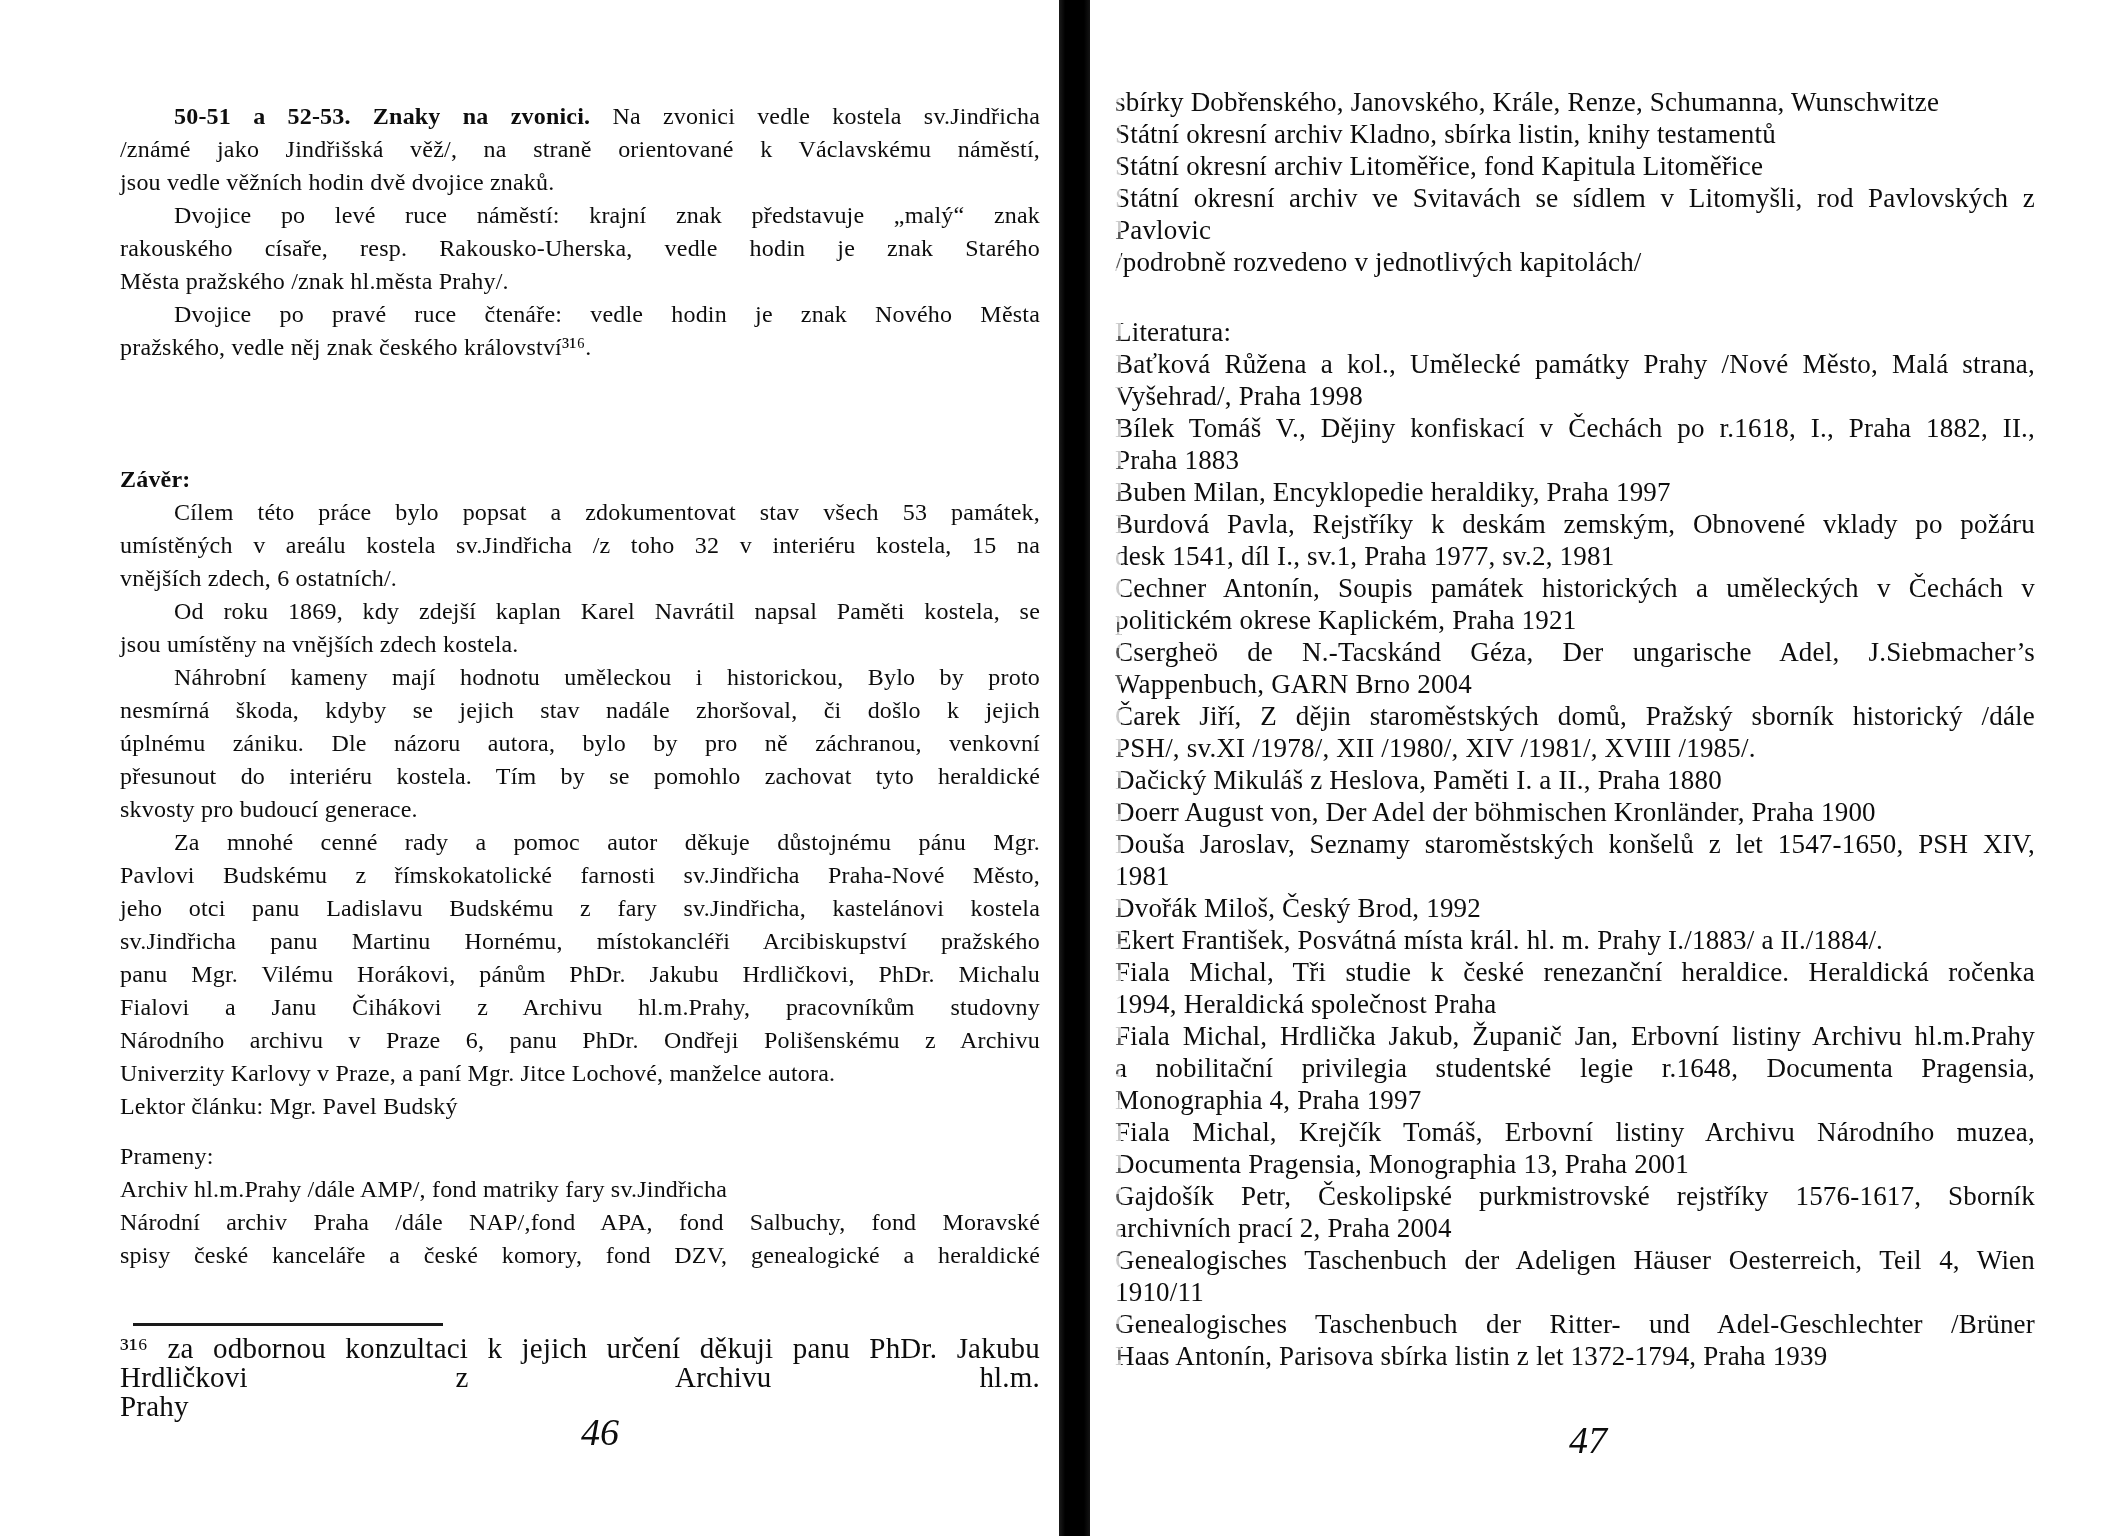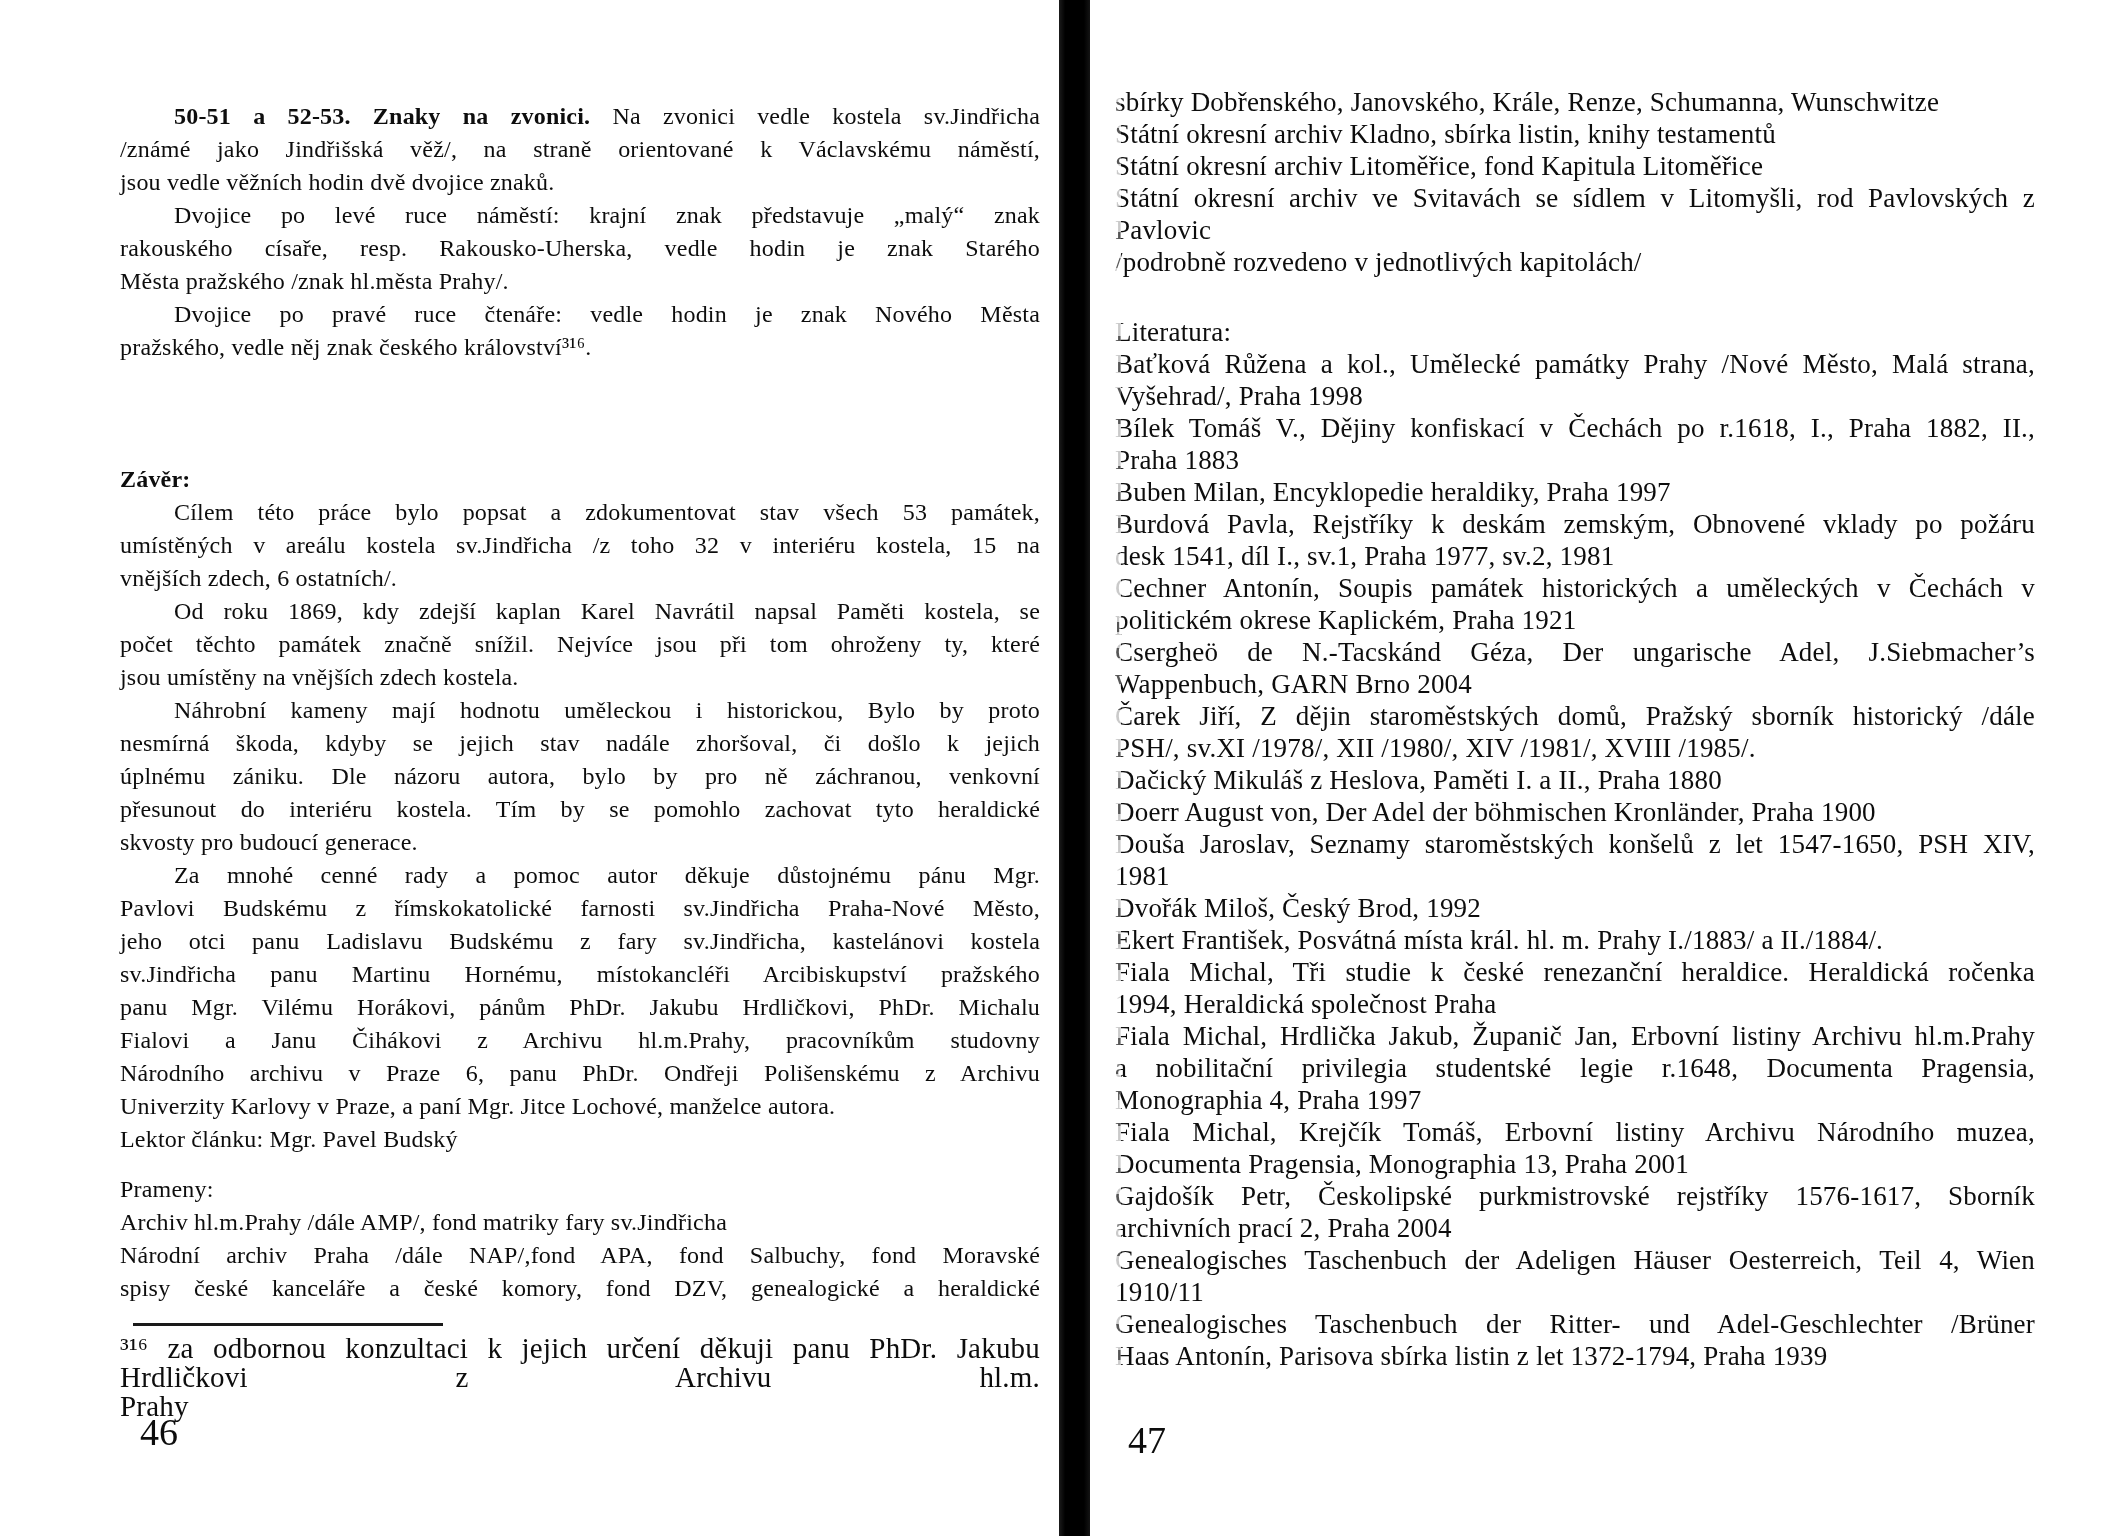--- a/index.html
+++ b/index.html
@@ -19,22 +19,22 @@
   #footnote-rule{
     position:absolute;left:133px;top:1323px;width:310px;height:0;
     border-top:3px solid #1a1a1a;
   }
   #footnote{
     position:absolute;left:120px;top:1334px;width:920px;
     font-size:29px;line-height:29px;letter-spacing:.2px;
   }
   
   .pagenum{
-    position:absolute;width:920px;
-    font-size:38px;line-height:40px;
+    position:absolute;width:920px;text-align:center;
+    font-size:38px;line-height:40px;font-style:italic;
   }
   #pagenum-46{left:140px;top:1412px;}
   #pagenum-47{left:1128px;top:1420px;}
   
   #gutter{
     position:absolute;left:1059px;top:0;width:31px;height:1536px;
     background:linear-gradient(90deg,#1c1c1c 0%,#000 20%,#000 80%,#141414 100%);
   }
   
   #right-edge-artifact{
@@ -68,21 +68,20 @@
       <div style="margin-top: 99px; font-weight: bold;">
         <div class="ln">Závěr:</div>
       </div>
       <div>
         <div class="ln j ind">Cílem této práce bylo popsat a zdokumentovat stav všech 53 památek,</div>
         <div class="ln j">umístěných v areálu kostela sv.Jindřicha /z toho 32 v interiéru kostela, 15 na</div>
         <div class="ln">vnějších zdech, 6 ostatních/.</div>
       </div>
       <div>
         <div class="ln j ind">Od roku 1869, kdy zdejší kaplan Karel Navrátil napsal Paměti kostela, se</div>
-        <div class="ln j">počet těchto památek značně snížil. Nejvíce jsou při tom ohroženy ty, které</div>
         <div class="ln">jsou umístěny na vnějších zdech kostela.</div>
       </div>
       <div>
         <div class="ln j ind">Náhrobní kameny mají hodnotu uměleckou i historickou, Bylo by proto</div>
         <div class="ln j">nesmírná škoda, kdyby se jejich stav nadále zhoršoval, či došlo k jejich</div>
         <div class="ln j">úplnému zániku. Dle názoru autora, bylo by pro ně záchranou, venkovní</div>
         <div class="ln j">přesunout do interiéru kostela. Tím by se pomohlo zachovat tyto heraldické</div>
         <div class="ln">skvosty pro budoucí generace.</div>
       </div>
       <div>

